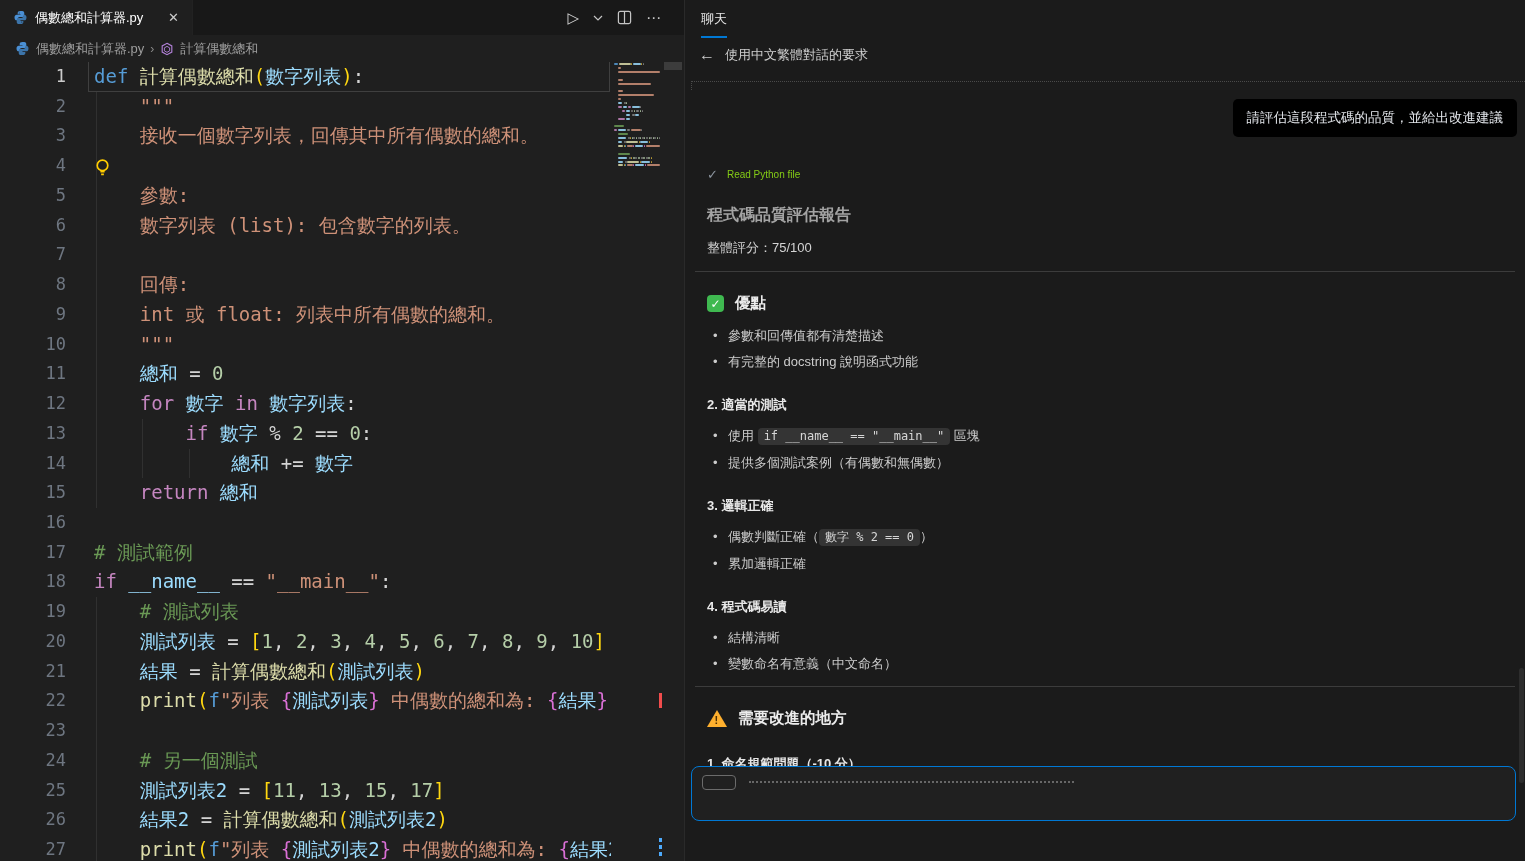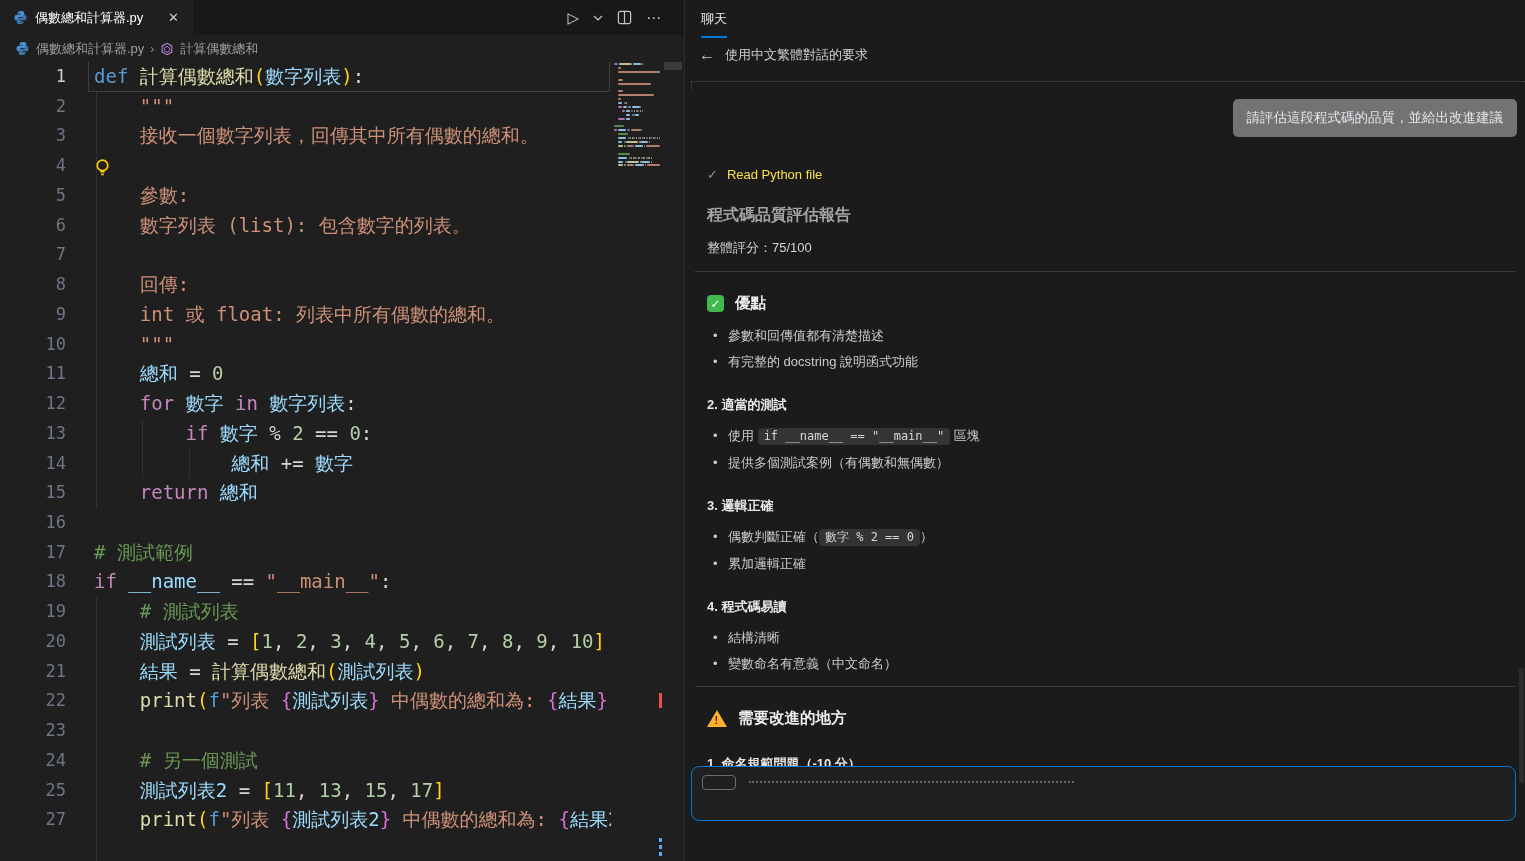--- a/index.html
+++ b/index.html
@@ -47,24 +47,24 @@
   .chat-header { position:absolute; left:0; top:0; width:100%; height:40px; }
   .chat-tab { display:inline-block; margin:10px 0 0 16px; padding-bottom:8px; font-size:13px; color:#e7e7e7; border-bottom:2px solid #0078d4; }
   .chat-subheader { position:absolute; left:14px; top:46px; display:flex; align-items:center; gap:10px; }
   .back-arrow { color:#cccccc; font-size:16px; line-height:16px; cursor:pointer; }
   .thread-title { color:#cfcfcf; font-size:13px; }
   .dotted-sep { position:absolute; left:6px; right:0; top:81px; border-top:1px dotted #4a4a4a; }
   .dotted-corner { position:absolute; left:6px; top:81px; width:5px; height:9px; border-left:1px dotted #4a4a4a; }
 
   .chat-scroll { position:absolute; left:0; top:82px; width:100%; height:779px; overflow:hidden; }
   .bubble-row { display:flex; justify-content:flex-end; padding:17px 8px 0 0; }
-  .user-bubble { background:#737373; border-radius:5px; padding:10px 14px; font-size:13.5px; color:#e3e6eb; }
+  .user-bubble { background:#000000; border-radius:5px; padding:10px 14px; font-size:13.5px; color:#e3e6eb; }
   .tool-line { display:flex; align-items:center; gap:9px; margin:30px 0 0 22px; }
   .tool-check { color:#8b949e; font-size:13px; }
-  .tool-text { color:#fde047; font-size:13px; }
+  .tool-text { color:#84cc16; font-size:10px; }
   .report { margin:0 0 0 22px; padding-right:10px; }
   .rep-title { margin-top:23px; font-size:16px; font-weight:bold; color:#a3a3a3; }
   .rep-score { margin-top:13px; font-size:13px; color:#d4d4d4; }
   .rep-hr { border:none; border-top:1px solid #3c3c3c; margin:14px 0 0 -12px; }
   .rep-h2 { display:flex; align-items:center; gap:11px; margin-top:21px; font-size:15.5px; font-weight:bold; color:#ececec; }
   .rep-h3 { margin-top:26px; font-size:13px; font-weight:bold; color:#e8e8e8; }
   .rep-ul { list-style:none; margin-top:13px; }
   .rep-ul li { position:relative; padding-left:21px; margin-top:9px; font-size:13px; color:#cccccc; line-height:17px; }
   .rep-ul li::before { content:"•"; position:absolute; left:6px; color:#cccccc; }
   .rep-p { margin-top:22px; font-size:13px; color:#cccccc; }
@@ -149,20 +149,21 @@
           <div class="code-line"><span class="ln">16</span><span class="ct"></span></div>
           <div class="code-line"><span class="ln">17</span><span class="ct"><span class="tk-com"># 測試範例</span></span></div>
           <div class="code-line"><span class="ln">18</span><span class="ct"><span class="tk-kw">if </span><span class="tk-var">__name__</span><span class="tk-pun"> == </span><span class="tk-str">"__main__"</span><span class="tk-pun">:</span></span></div>
           <div class="code-line"><span class="ln">19</span><span class="ct"><span class="tk-com">    # 測試列表</span></span></div>
           <div class="code-line"><span class="ln">20</span><span class="ct"><span class="tk-pun">    </span><span class="tk-var">測試列表</span><span class="tk-pun"> = </span><span class="tk-b1">[</span><span class="tk-num">1</span><span class="tk-pun">, </span><span class="tk-num">2</span><span class="tk-pun">, </span><span class="tk-num">3</span><span class="tk-pun">, </span><span class="tk-num">4</span><span class="tk-pun">, </span><span class="tk-num">5</span><span class="tk-pun">, </span><span class="tk-num">6</span><span class="tk-pun">, </span><span class="tk-num">7</span><span class="tk-pun">, </span><span class="tk-num">8</span><span class="tk-pun">, </span><span class="tk-num">9</span><span class="tk-pun">, </span><span class="tk-num">10</span><span class="tk-b1">]</span></span></div>
           <div class="code-line"><span class="ln">21</span><span class="ct"><span class="tk-pun">    </span><span class="tk-var">結果</span><span class="tk-pun"> = </span><span class="tk-fn">計算偶數總和</span><span class="tk-b1">(</span><span class="tk-var">測試列表</span><span class="tk-b1">)</span></span></div>
           <div class="code-line"><span class="ln">22</span><span class="ct"><span class="tk-pun">    </span><span class="tk-fn">print</span><span class="tk-b1">(</span><span class="tk-def">f</span><span class="tk-str">"列表 </span><span class="tk-b2">{</span><span class="tk-var">測試列表</span><span class="tk-b2">}</span><span class="tk-str"> 中偶數的總和為: </span><span class="tk-b2">{</span><span class="tk-var">結果</span><span class="tk-b2">}</span><span class="tk-str">"</span></span></div>
           <div class="code-line"><span class="ln">23</span><span class="ct"></span></div>
           <div class="code-line"><span class="ln">24</span><span class="ct"><span class="tk-com">    # 另一個測試</span></span></div>
           <div class="code-line"><span class="ln">25</span><span class="ct"><span class="tk-pun">    </span><span class="tk-var">測試列表2</span><span class="tk-pun"> = </span><span class="tk-b1">[</span><span class="tk-num">11</span><span class="tk-pun">, </span><span class="tk-num">13</span><span class="tk-pun">, </span><span class="tk-num">15</span><span class="tk-pun">, </span><span class="tk-num">17</span><span class="tk-b1">]</span></span></div>
+          <div class="code-line"><span class="ln">26</span><span class="ct"><span class="tk-pun">    </span><span class="tk-var">結果2</span><span class="tk-pun"> = </span><span class="tk-fn">計算偶數總和</span><span class="tk-b1">(</span><span class="tk-var">測試列表2</span><span class="tk-b1">)</span></span></div>
           <div class="code-line"><span class="ln">27</span><span class="ct"><span class="tk-pun">    </span><span class="tk-fn">print</span><span class="tk-b1">(</span><span class="tk-def">f</span><span class="tk-str">"列表 </span><span class="tk-b2">{</span><span class="tk-var">測試列表2</span><span class="tk-b2">}</span><span class="tk-str"> 中偶數的總和為: </span><span class="tk-b2">{</span><span class="tk-var">結果2</span></span></div>
         </div>
 
       <svg class="lightbulb" viewBox="0 0 16 18">
         <circle cx="8" cy="7" r="5" fill="none" stroke="#ffcc00" stroke-width="1.6"></circle>
         <path d="M6 13h4M6.7 15.5h2.6" stroke="#ffcc00" stroke-width="1.6"></path>
       </svg>
 
       <div class="minimap">
           <div class="mm-bar" style="left: 2px; top: 1px; width: 4px; background: rgb(86, 156, 214);"></div>

